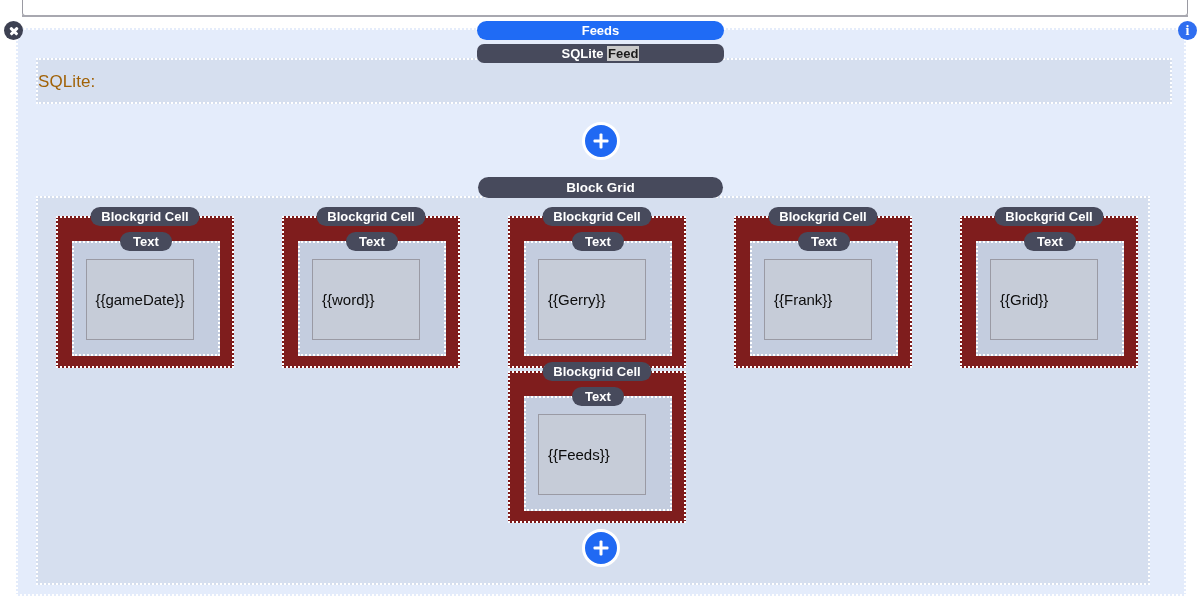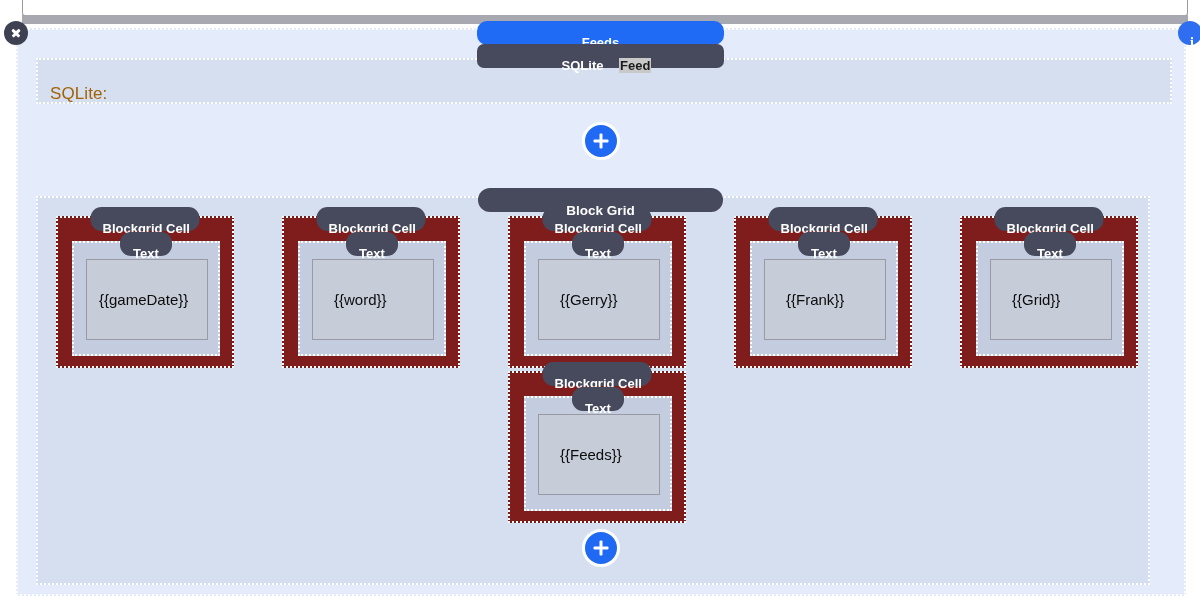--- a/index.html
+++ b/index.html
@@ -1,15 +1,15 @@
 <!DOCTYPE html>
 <html><head>
 <meta charset="utf-8">
 <style>
-  * { box-sizing: border-box; margin: 0; padding: 12px; }
+  * { box-sizing: border-box; margin: 0; padding: 0; }
 
   html, body {
     width: 1200px;
     height: 596px;
     overflow: hidden;
     background: #ffffff;
     font-family: "Liberation Sans", sans-serif;
   }
 
   
@@ -104,21 +104,21 @@
     width: 247px;
     z-index: 40;
     border-radius: 7px;
   }
   #pill-sqlite-feed .sel {
     background: #c9c9c9;
     color: #1b1b1b;
     padding: 0 1px;
   }
   #pill-blockgrid {
-    left: 478px; top: 188px;
+    left: 478px; top: 177px;
     width: 245px;
   }
 
   
   .cell {
     position: absolute;
     width: 178px; height: 152px;
     background: #7f1d1d;
     border: 2px dotted #ffffff;
   }
@@ -139,21 +139,21 @@
   .text-pill {
     position: absolute;
     left: 50%;
     transform: translateX(-50%);
     top: -11px;
     width: 52px;
   }
   .text-box {
     position: absolute;
     left: 12px; top: 16px;
-    width: 122px; height: 81px;
+    width: 108px; height: 81px;
     background: #c6ccd8;
     border: 1px solid #9a9aa4;
     display: flex;
     align-items: center;
   }
   .text-box span {
     display: block;
     padding-left: 9px;
     font-size: 15px;
     color: #0c0c0c;

